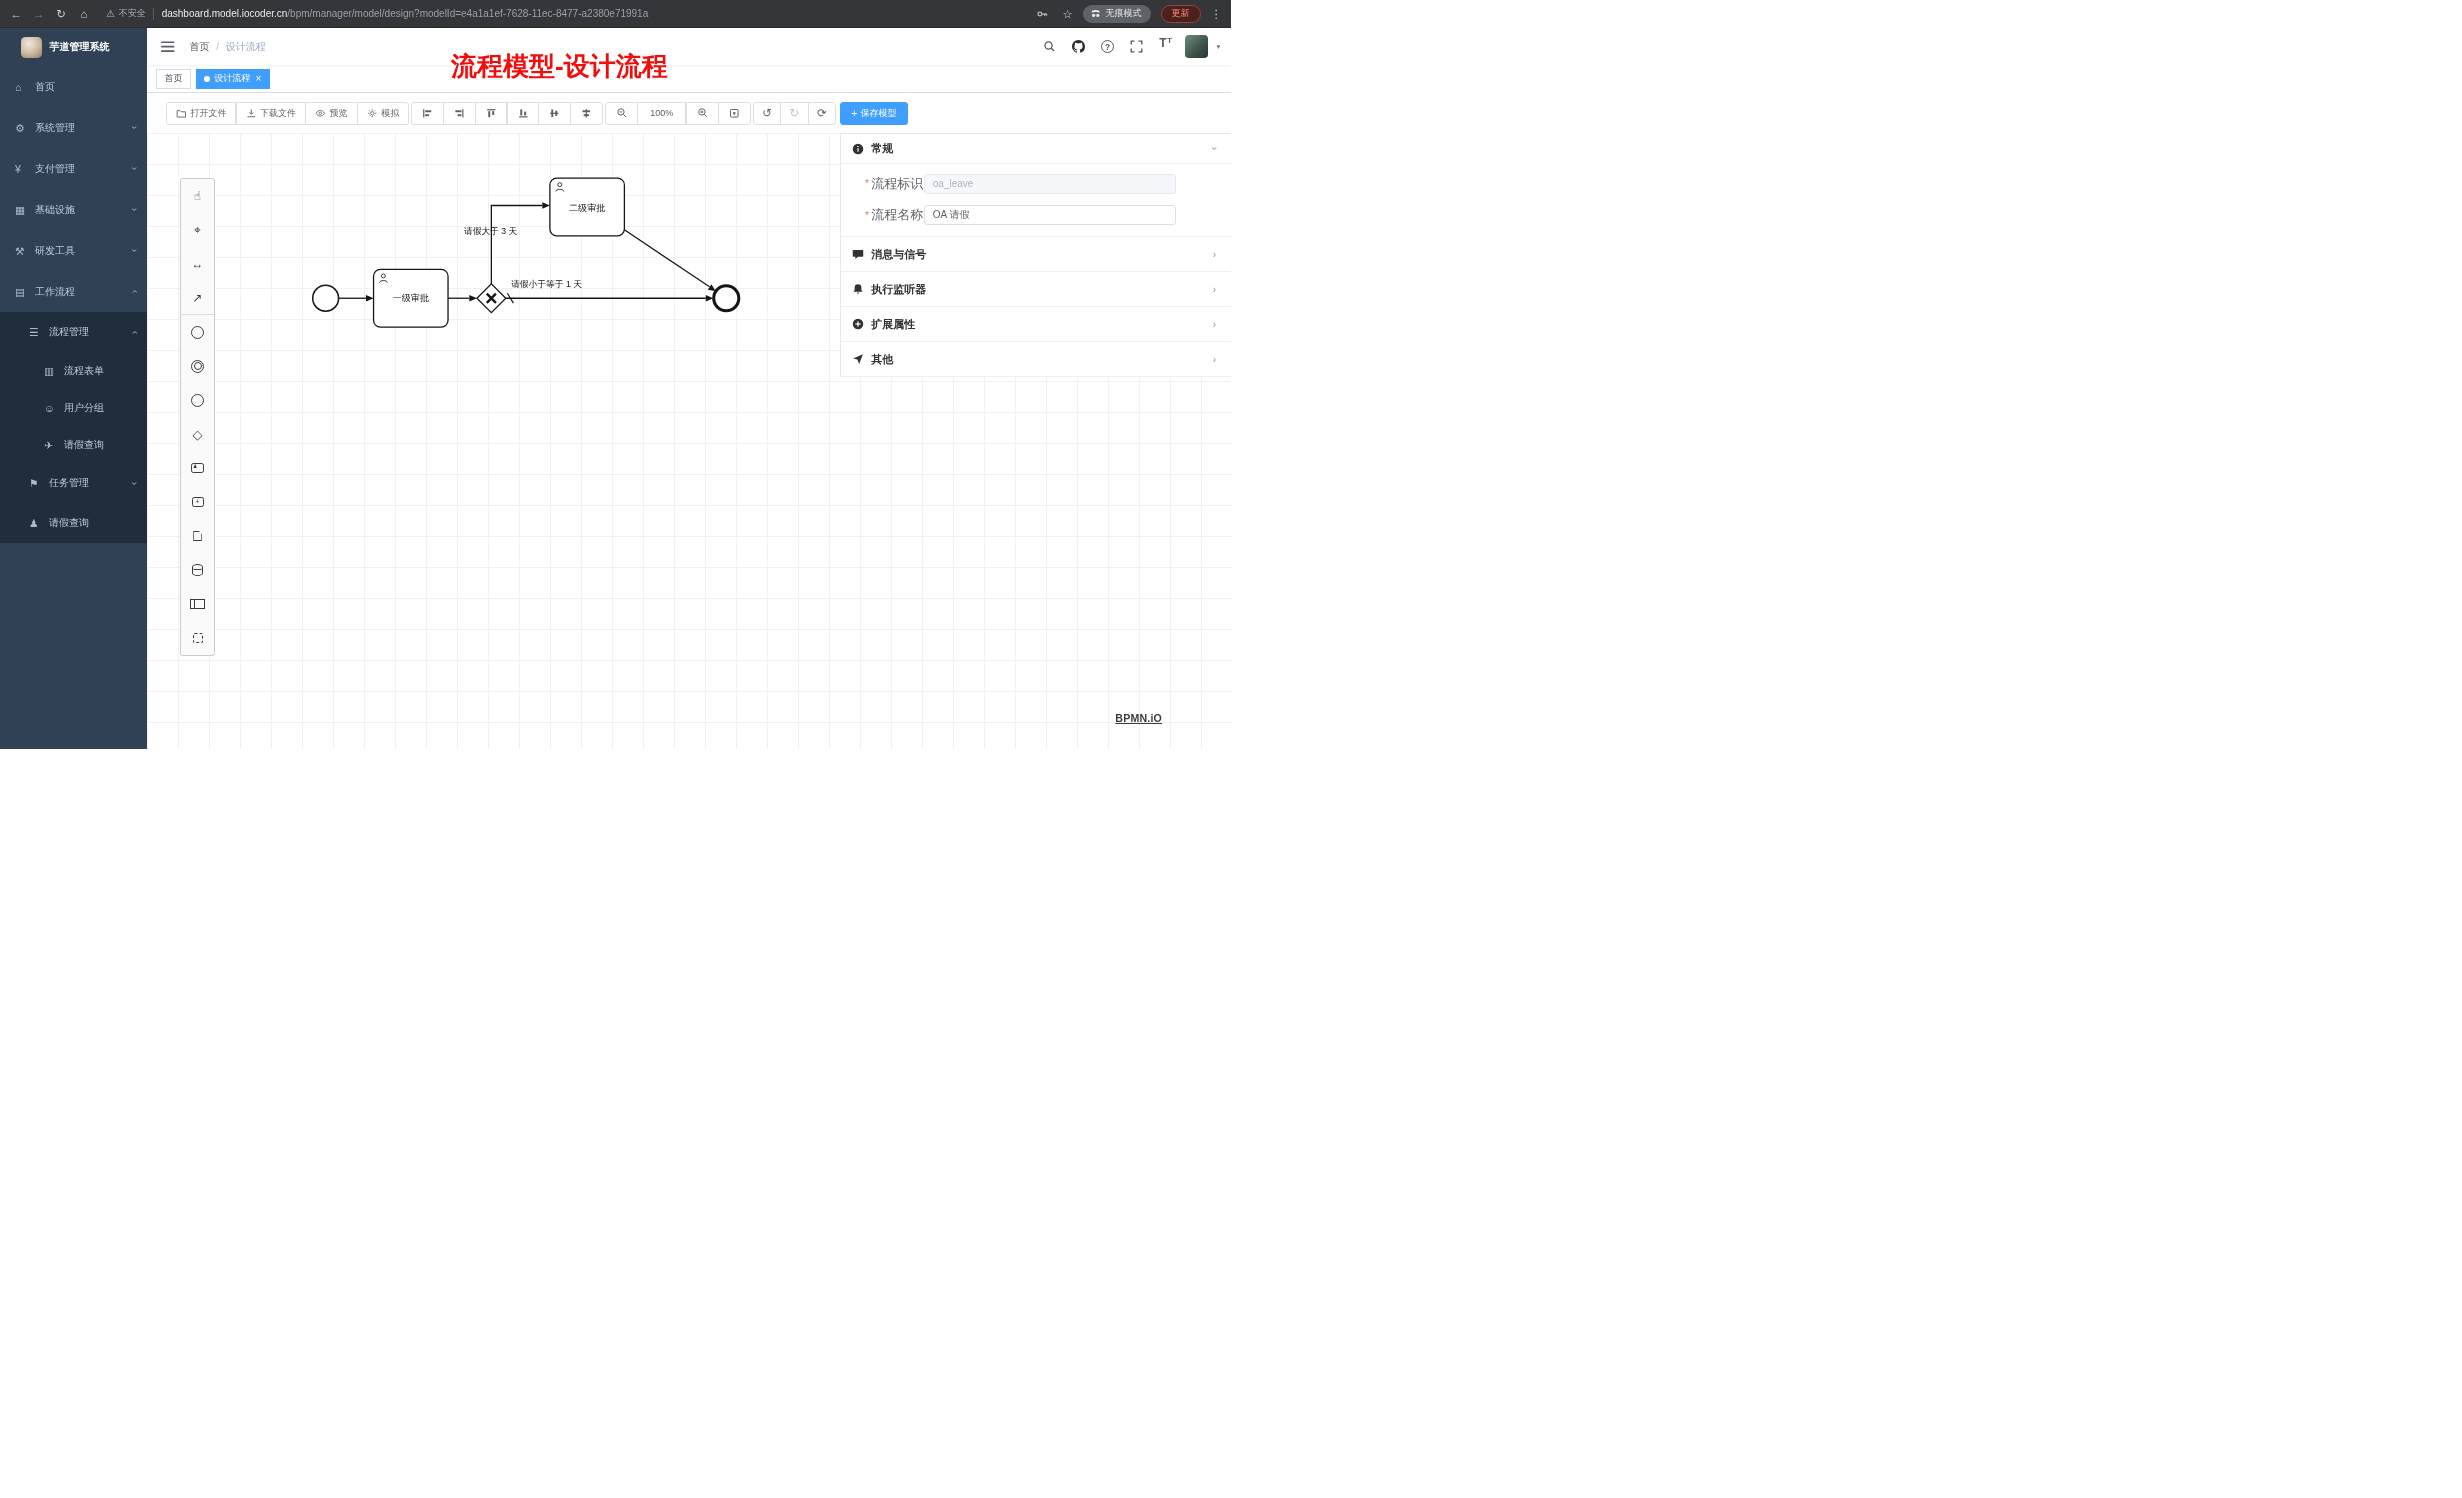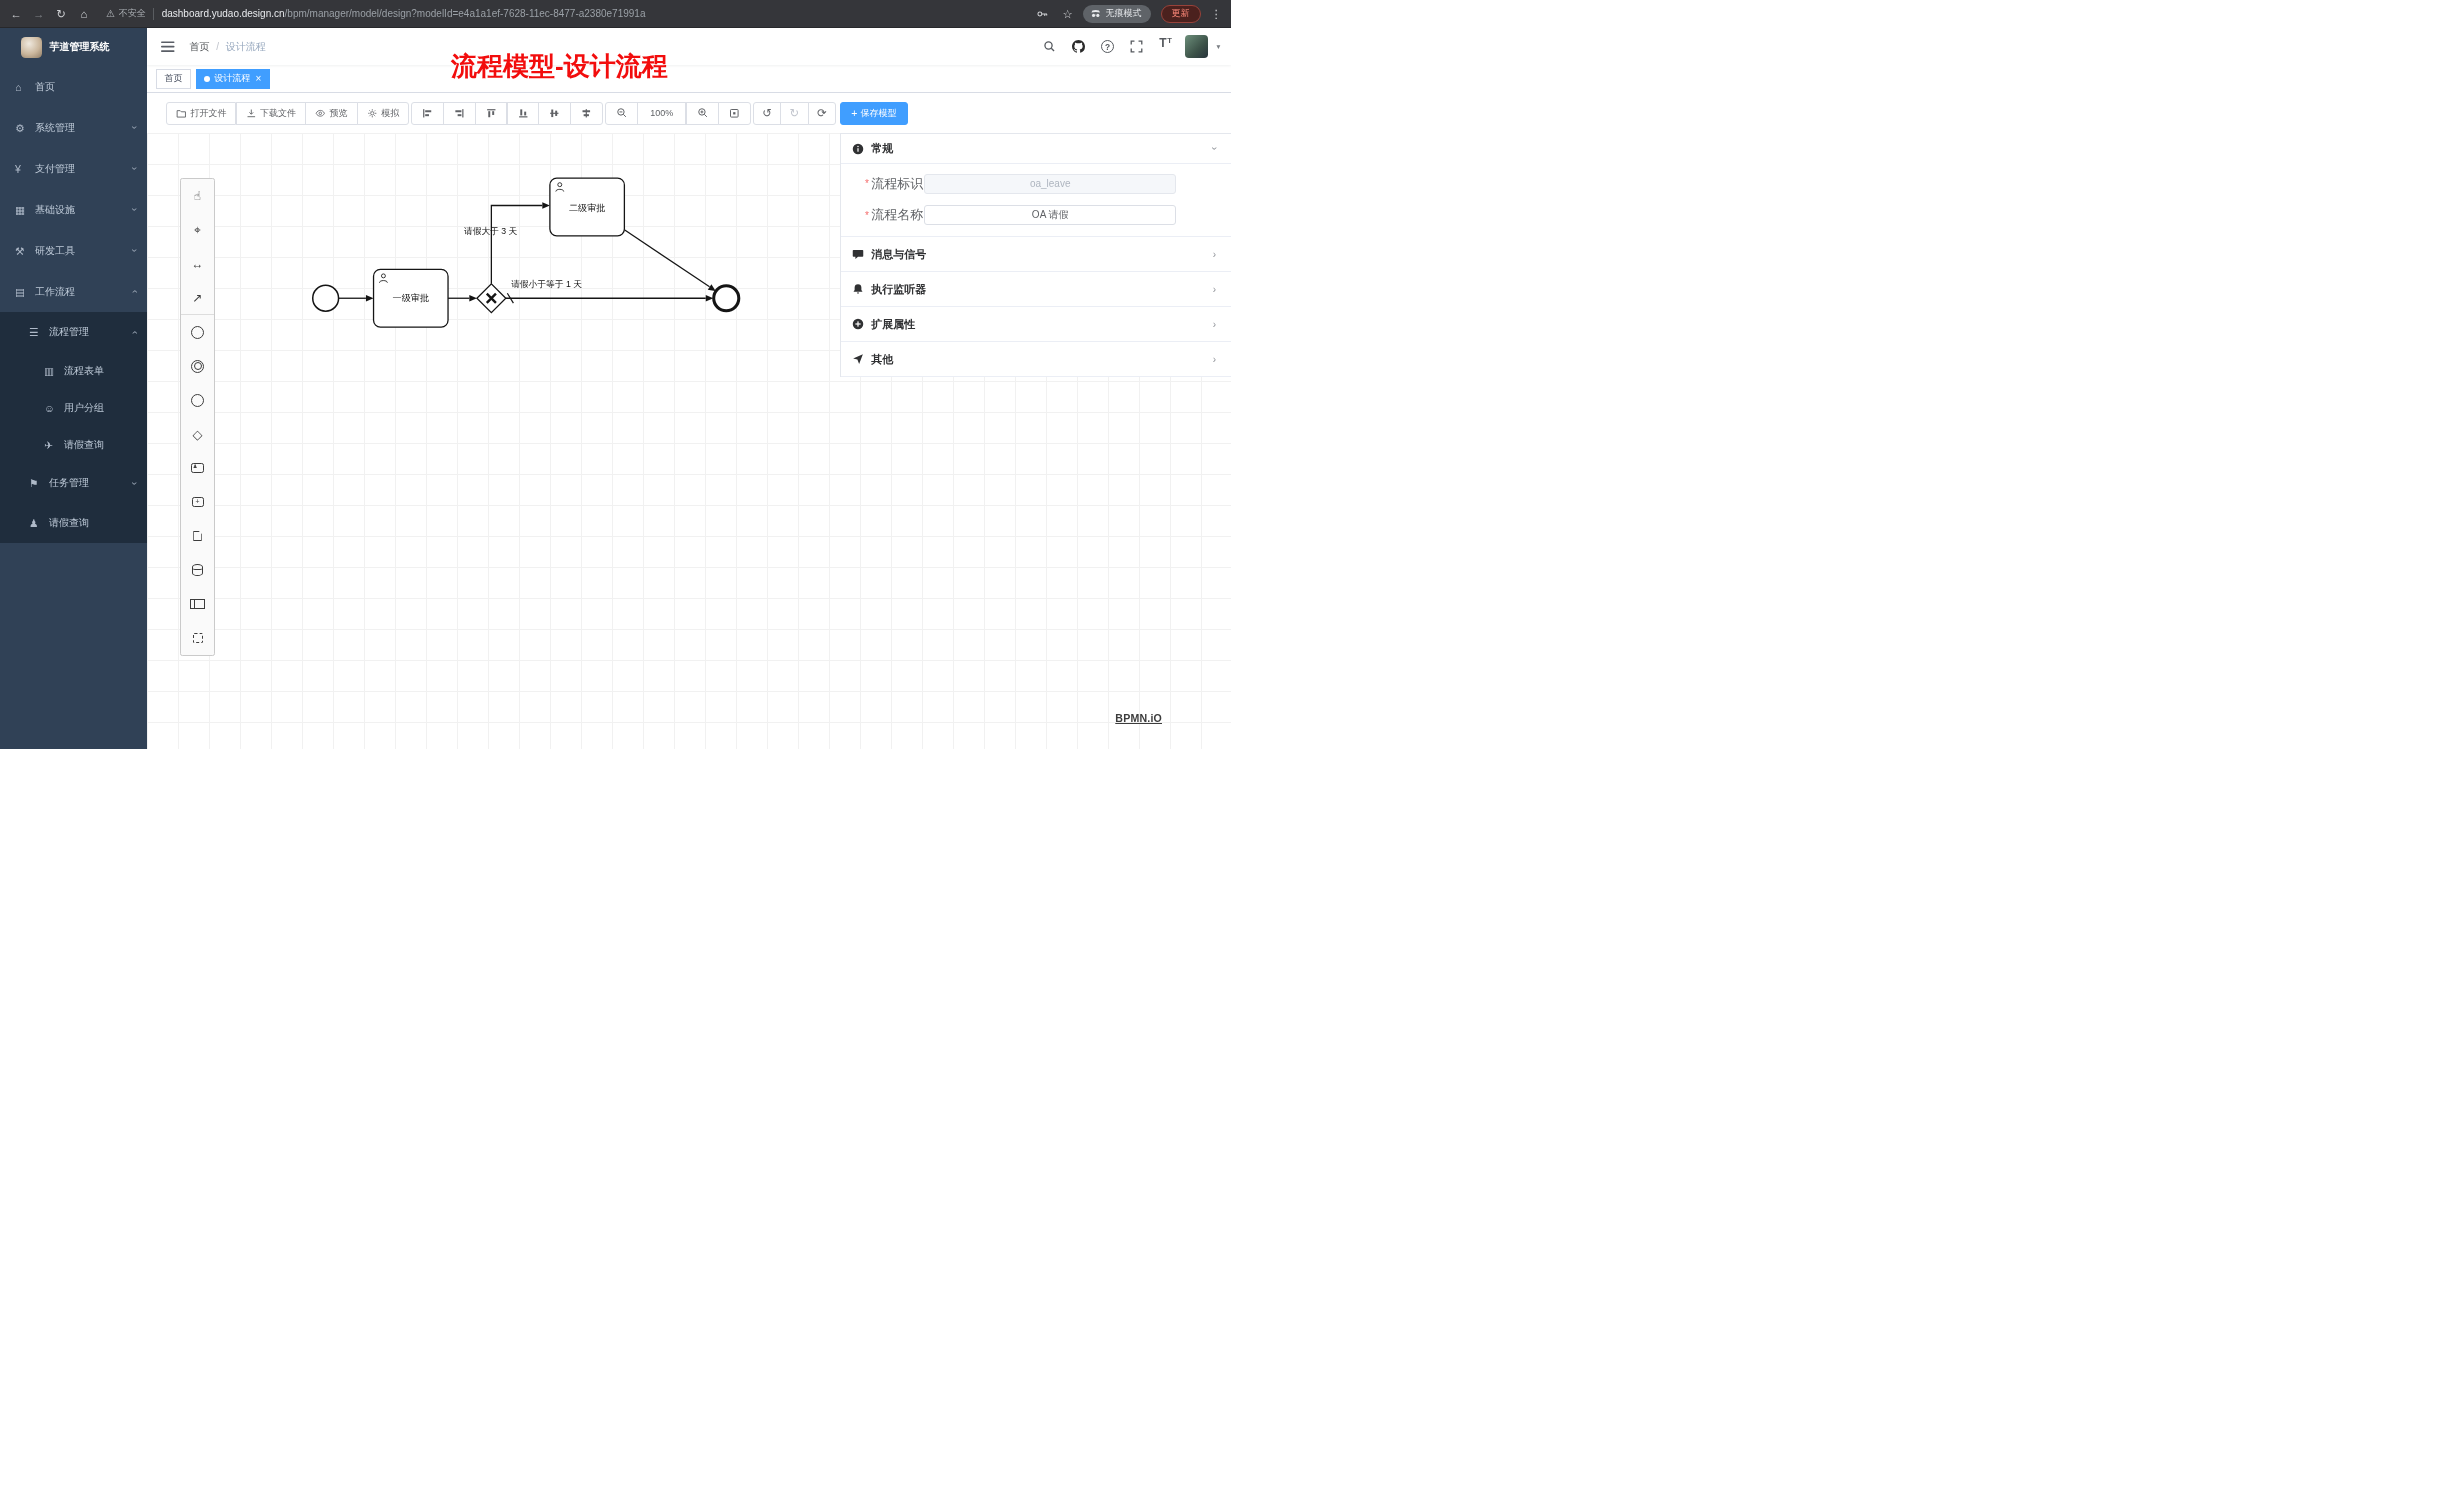--- a/index.html
+++ b/index.html
@@ -105,21 +105,21 @@
 .prow.first{height:30px;}
 .sec-icon{width:12px;height:12px;margin-right:7.6px;flex-shrink:0;}
 .sec-label{flex:1;font-size:11px;font-weight:bold;color:#303133;}
 .sec-arrow{font-size:10px;color:#909399;}
 .sec-arrow.down{transform:rotate(90deg);}
 .pform{border-bottom:0.8px solid #ebeef5;padding:9px 0 10.6px;}
 .frow{display:flex;align-items:center;height:21px;margin-left:24px;}
 .frow+.frow{margin-top:10.6px;}
 .req{color:#f56c6c;margin-right:2.3px;font-size:10px;}
 .flabel{font-size:13px;color:#606266;width:53px;}
-.finput{width:252px;height:20px;border:0.8px solid #dcdfe6;border-radius:3px;padding:0 7.6px;font-size:10px;color:#606266;font-family:inherit;outline:none;background:#fff;text-align:center;}
+.finput{width:252px;height:20px;border:0.8px solid #dcdfe6;border-radius:3px;padding:0 7.6px;font-size:10px;color:#606266;font-family:inherit;outline:none;background:#fff;}
 .finput:disabled{background:#f5f7fa;border-color:#e4e7ed;color:#aeb5bf;}
 
 .watermark{position:absolute;right:69px;bottom:25px;font-size:10.6px;font-weight:800;color:#3c3c3c;text-decoration:underline;z-index:2;cursor:pointer;letter-spacing:0.2px;}
 
 .annotation{position:absolute;left:451px;top:49px;font-size:26px;font-weight:bold;color:#f20d0d;z-index:40;white-space:nowrap;}
 </style>
 </head>
 <body>
 
 <div class="chrome">
@@ -128,21 +128,21 @@
     <span class="cicon dim">→</span>
     <span class="cicon">↻</span>
     <span class="cicon">⌂</span>
   </div>
   <div class="securitywrap">
     <span class="warn">⚠</span>
     <span>不安全</span>
   </div>
   <span class="vdiv"></span>
   <div class="url">
-    <span class="domain">dashboard.yudao.design.cn</span><span class="path">/bpm/manager/model/design?modelId=e4a1a1ef-7628-11ec-8477-a2380e71991a</span>
+    <span class="domain">dashboard.model.iocoder.cn</span><span class="path">/bpm/manager/model/design?modelId=e4a1a1ef-7628-11ec-8477-a2380e71991a</span>
   </div>
   <div class="chrome-right">
     <span class="nicon">
       <svg width="13" height="12" viewBox="0 0 16 16">
           <circle cx="4.5" cy="8" r="2.6" fill="none" stroke="#cfd1d4" stroke-width="1.4"></circle>
           <path d="M7 8h7M11 8v2.6M13.6 8v2" fill="none" stroke="#cfd1d4" stroke-width="1.4"></path>
         </svg>
     </span>
     <span class="star">☆</span>
     <span class="incog">

